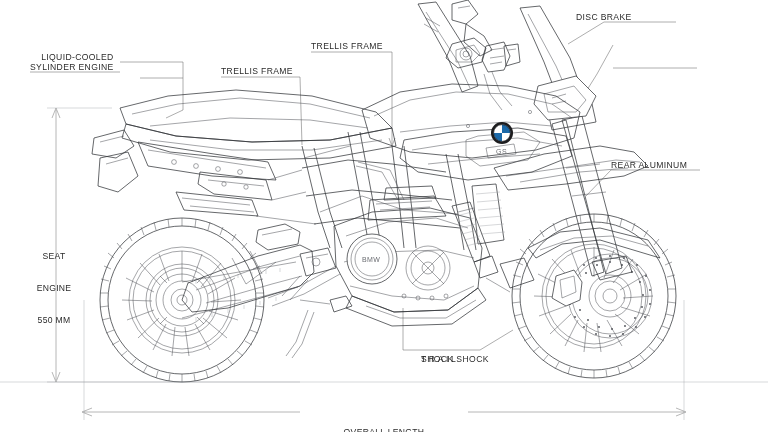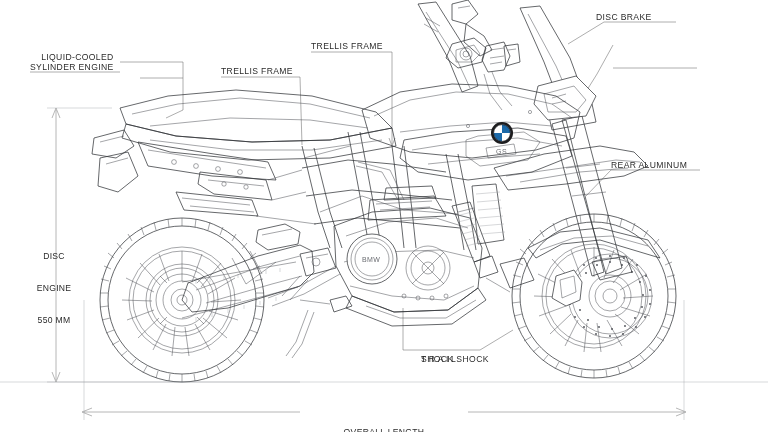--- a/index.html
+++ b/index.html
@@ -394,32 +394,32 @@
 
   </svg>
 
   <div class="callout" style="left:30px;top:52px;text-align:right;">LIQUID-COOLED
 SYLINDER ENGINE</div>
 
   <div class="callout" style="left:221px;top:66px;">TRELLIS FRAME</div>
 
   <div class="callout" style="left:311px;top:41px;">TRELLIS FRAME</div>
 
-  <div class="callout" style="left:596px;top:12px;">DISC BRAKE</div>
+  <div class="callout" style="left:576px;top:12px;">DISC BRAKE</div>
 
 
   <div class="callout" style="left:611px;top:160px;">REAR ALUMINUM</div>
 
   <div class="overlap-label" style="left:421px;top:354px;width:120px;height:12px;">
     <span style="letter-spacing:2.6px;">TRAIL</span>
     <span style="letter-spacing:0.4px;">SHOCK SHOCK</span>
   </div>
 
   <div class="dimtext" style="left:22px;top:230px;width:64px;">
-    <div>DISC</div>
+    <div>SEAT</div>
     <div>ENGINE</div>
     <div>550 MM</div>
   </div>
 
   <div class="dimtext" style="left:300px;top:406px;width:168px;background:#ffffff;">
     <div>OVERALL LENGTH</div>
     
   </div>
 
 </div>

